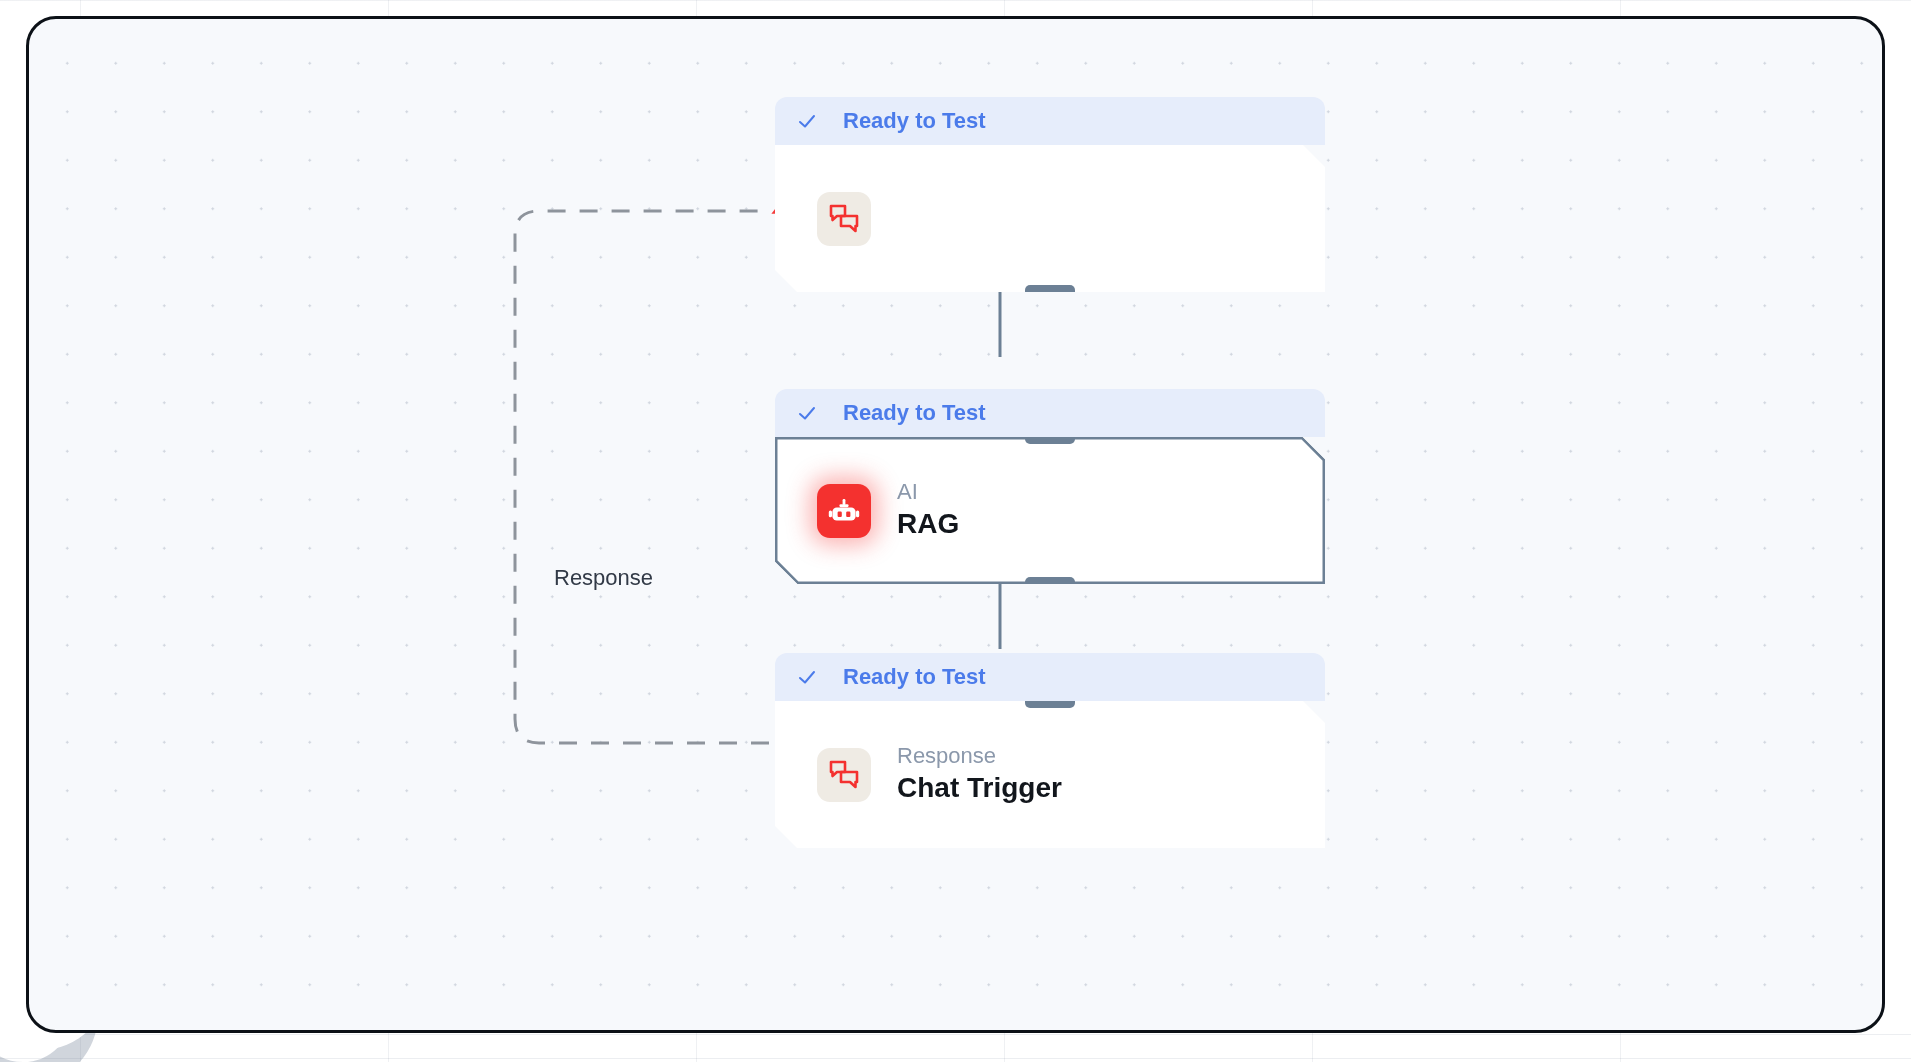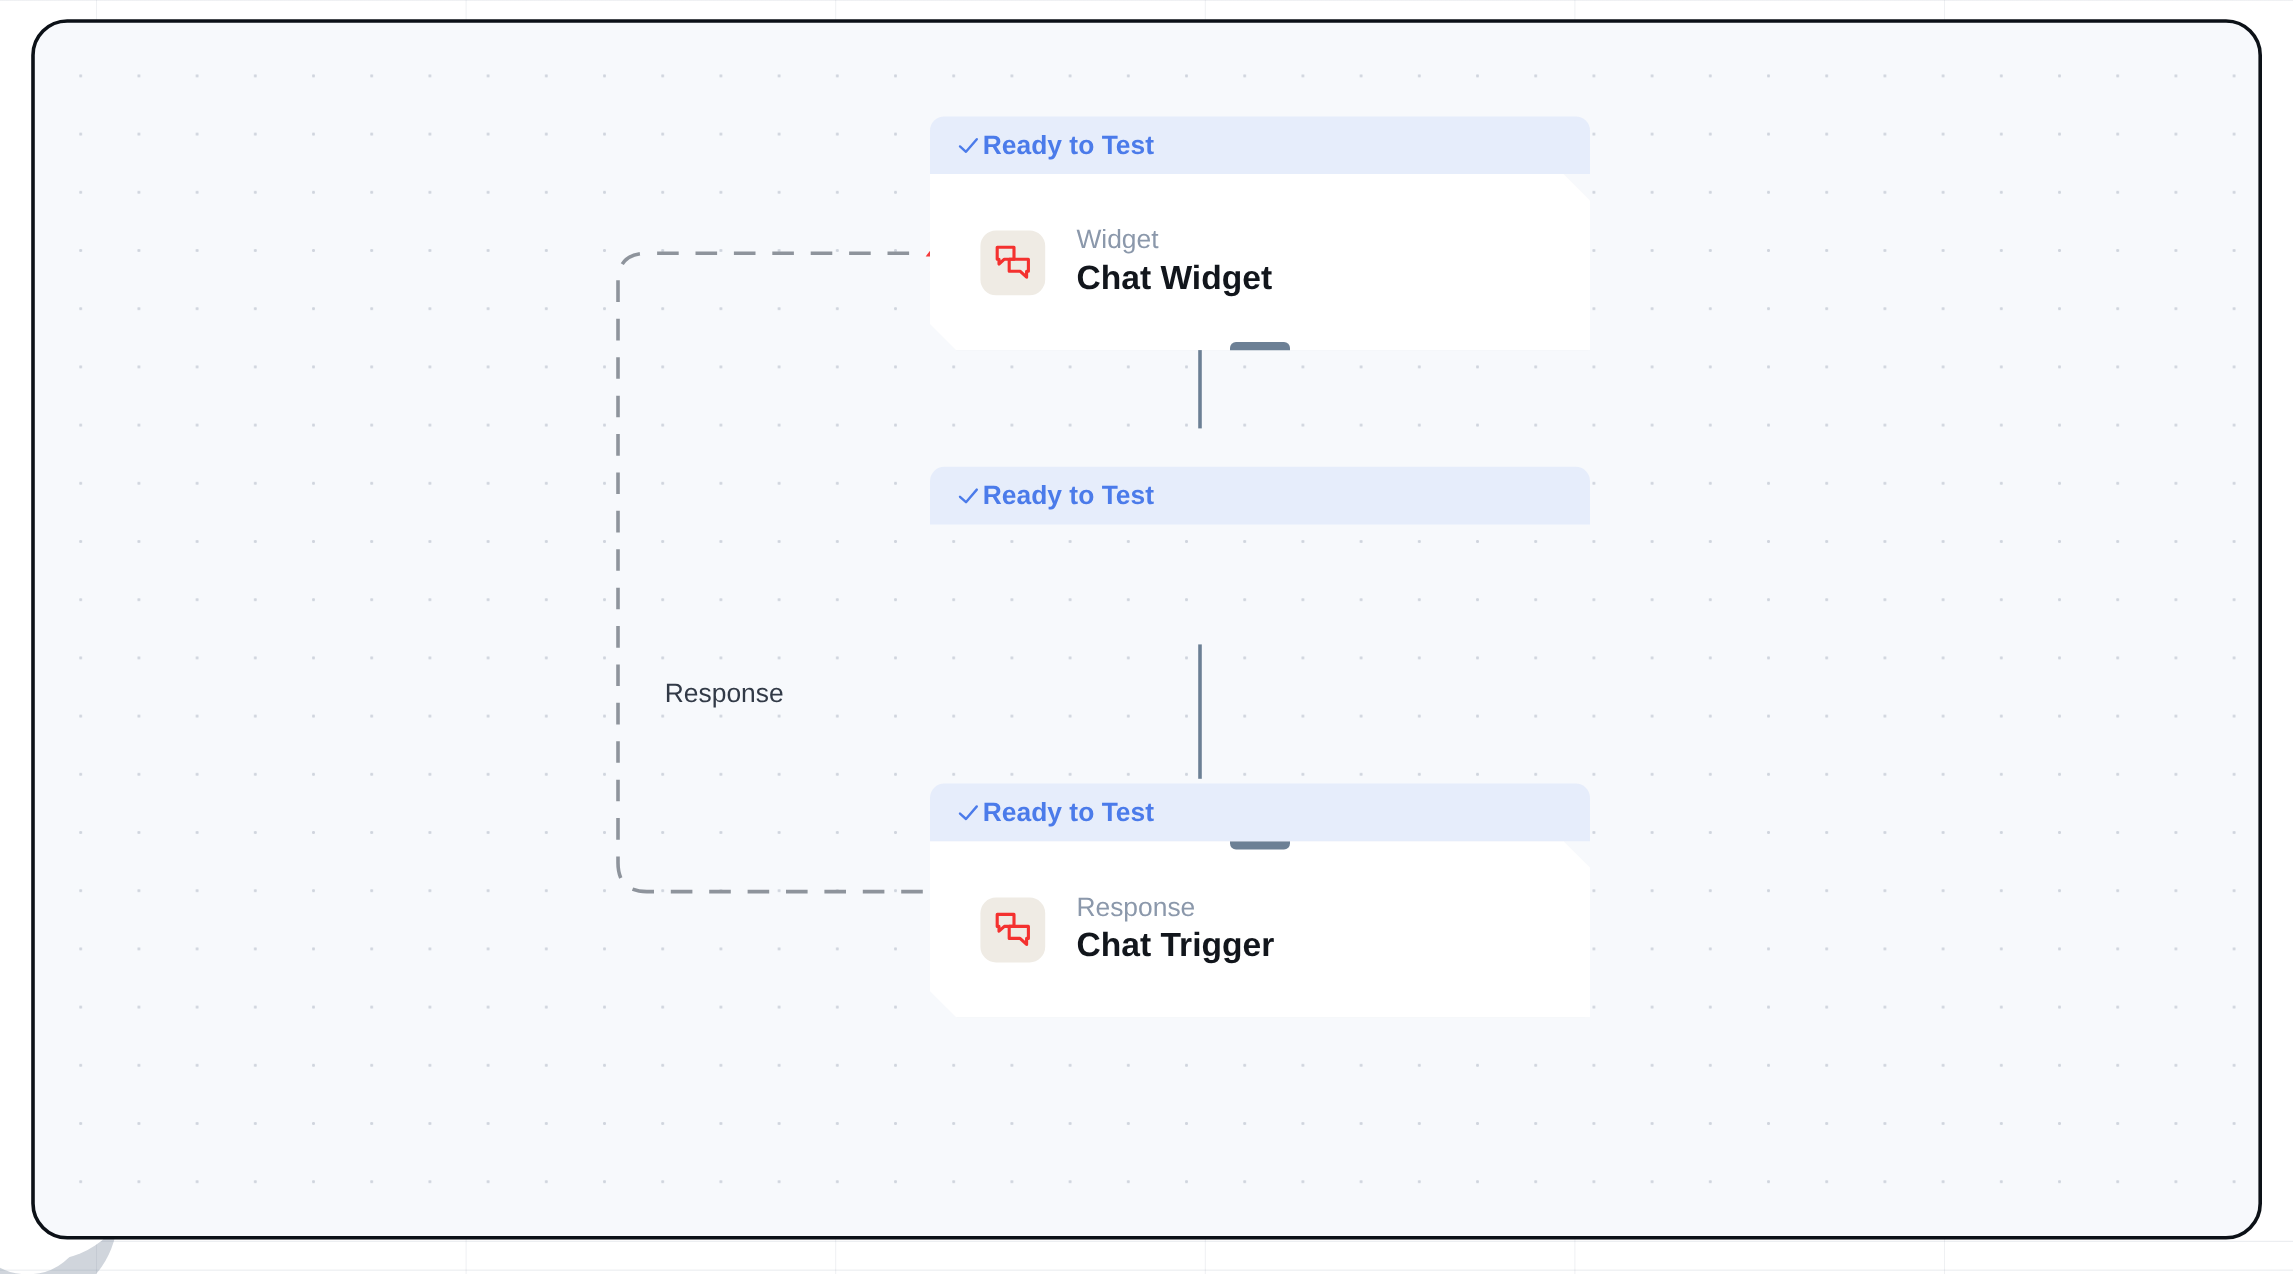--- a/index.html
+++ b/index.html
@@ -129,21 +129,21 @@
   .node {
     position: absolute;
     width: 550px;
   }
   .node-status {
     height: 48px;
     background: #e6edfb;
     border-radius: 12px 12px 0 0;
     display: flex;
     align-items: center;
-    gap: 2px;
+    gap: 26px;
     padding: 0 22px;
     box-sizing: border-box;
     color: #4b7bea;
     font-size: 22px;
     font-weight: 700;
   }
   .node-status .check {
     width: 20px;
     height: 20px;
     display: block;
@@ -266,34 +266,52 @@
           </svg>
           <span>Ready to Test</span>
         </div>
         <div class="node-body">
           <div class="node-icon chat">
             <svg width="32" height="30" viewBox="0 0 32 30" fill="none" stroke="#f4312f" stroke-width="2.6" stroke-linejoin="round" stroke-linecap="round">
               <path d="M3 2 H17 V12 H9 L4.5 16 V12 H3 Z"></path>
               <path d="M13 12 H29 V22 H27.5 V27 L22 22 H13 Z"></path>
             </svg>
           </div>
-          <div class="node-text">
-            <div class="node-kind">Widget</div>
-            <div class="node-title">Chat Widget</div>
-          </div>
           <div class="handle bottom"></div>
         </div>
       </div>
 
       <div class="node selected" style="left:746px; top:370px;">
         <div class="node-status">
           <svg class="check" viewBox="0 0 20 20" fill="none" stroke="currentColor" stroke-width="2" stroke-linecap="round" stroke-linejoin="round">
             <path d="M3 11 L8 15.5 L17 5"></path>
           </svg>
           <span>Ready to Test</span>
+        </div>
+        <div class="node-body">
+          <svg class="sel-outline" viewBox="0 0 550 147" preserveAspectRatio="none">
+            <path d="M1.2 1.2 H527 L548.8 23 V145.8 H23 L1.2 124 Z" fill="none" stroke="#6c8095" stroke-width="2.6" vector-effect="non-scaling-stroke"></path>
+          </svg>
+          <div class="node-icon ai">
+            <svg width="32" height="30" viewBox="0 0 32 30" fill="#ffffff">
+              <rect x="14.6" y="3" width="2.8" height="6" rx="1.2"></rect>
+              <rect x="11.4" y="8.2" width="9.2" height="3" rx="1.4"></rect>
+              <rect x="4.4" y="11.4" width="23.2" height="13.2" rx="4.4"></rect>
+              <rect x="0.8" y="14.6" width="3.2" height="6.6" rx="1.5"></rect>
+              <rect x="28" y="14.6" width="3.2" height="6.6" rx="1.5"></rect>
+              <rect x="9.6" y="15.6" width="4.2" height="5.4" rx="1.1" fill="#f4312f"></rect>
+              <rect x="18.2" y="15.6" width="4.2" height="5.4" rx="1.1" fill="#f4312f"></rect>
+            </svg>
+          </div>
+          <div class="node-text">
+            <div class="node-kind">AI</div>
+            <div class="node-title">RAG</div>
+          </div>
+          <div class="handle top"></div>
+          <div class="handle bottom"></div>
         </div>
       </div>
 
       <div class="node" style="left:746px; top:634px;">
         <div class="node-status">
           <svg class="check" viewBox="0 0 20 20" fill="none" stroke="currentColor" stroke-width="2" stroke-linecap="round" stroke-linejoin="round">
             <path d="M3 11 L8 15.5 L17 5"></path>
           </svg>
           <span>Ready to Test</span>
         </div>

